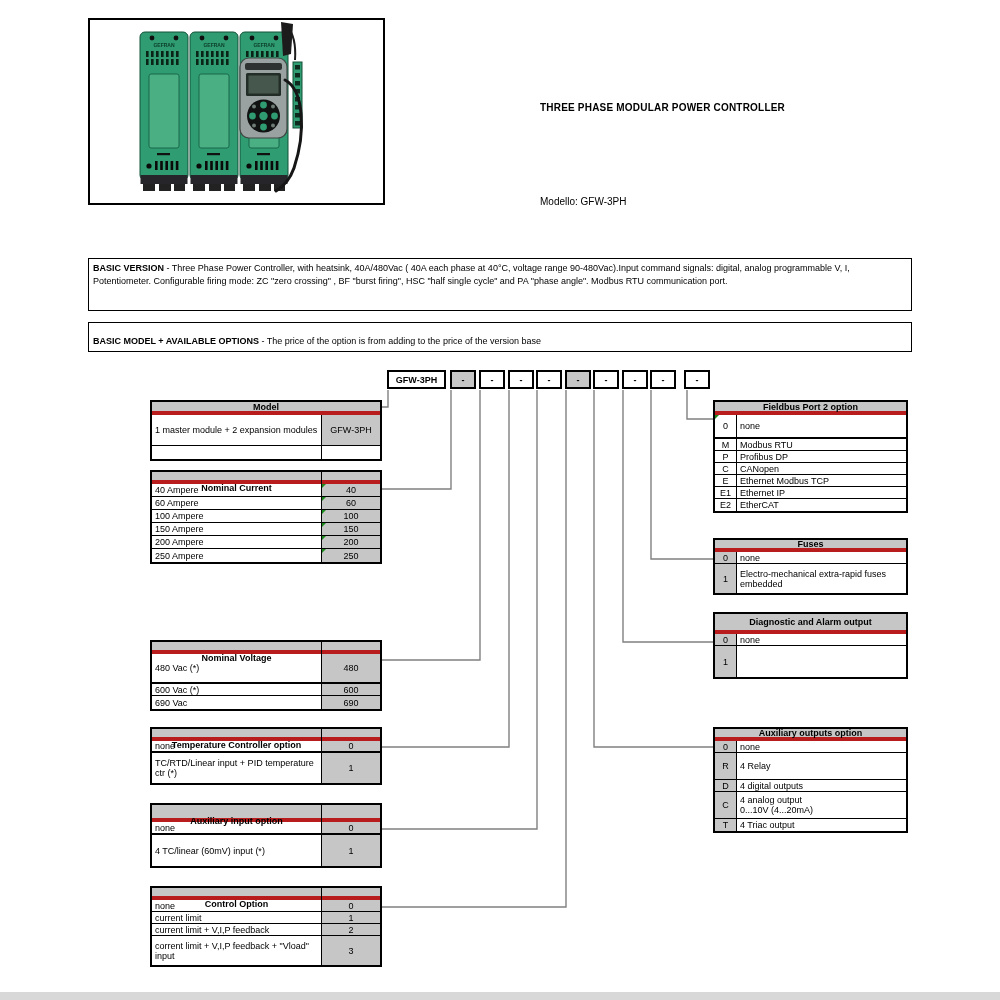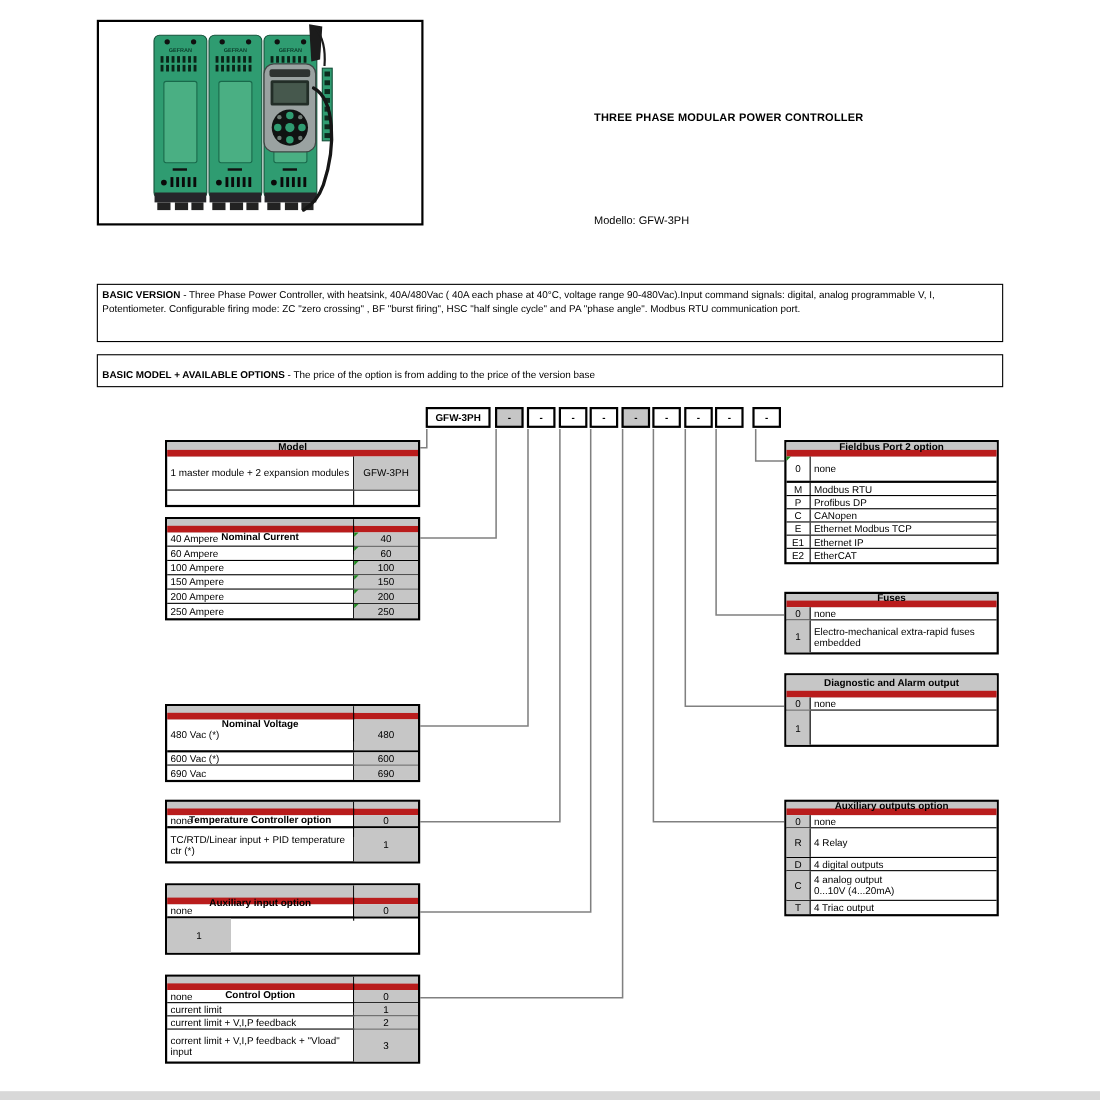--- a/index.html
+++ b/index.html
@@ -27,21 +27,21 @@
   .codebox{position:absolute;top:370px;height:19px;width:26px;border:2px solid #000;background:#fff;
            display:flex;align-items:center;justify-content:center;font-size:9px;font-weight:bold}
   .codebox.gray{background:var(--gray)}
 
   
   .tbl{position:absolute;border:2px solid #000;background:#fff;font-size:9px}
   .lt{left:150px;width:232px}
   .rt{left:713px;width:195px}
   .row{display:flex;border-bottom:1px solid #000;align-items:stretch}
   .row:last-child{border-bottom:none}
-  .row.head{background:var(--gray);font-weight:bold;border-bottom:6px solid #b91c1c}
+  .row.head{background:var(--gray);font-weight:bold;border-bottom:4px solid #b91c1c}
   .row.thick{border-bottom-width:2px}
   .c1,.c2,.full{display:flex;align-items:center}
   .full{width:100%;justify-content:center}
   .lt .c1{width:170px;border-right:1px solid #000;padding:1px 3px;line-height:10px}
   .lt .head .c1{justify-content:center;padding:16px}
   .lt .c2{width:58px;justify-content:center;position:relative}
   .lt .c2.gray, .lt .head .c2{background:var(--gray)}
   .rt .c1{width:22px;border-right:1px solid #000;justify-content:center;position:relative}
   .rt .c2{width:167px;padding:1px 3px;line-height:10px}
   .rt.codegray .c1{background:var(--gray)}
@@ -293,20 +293,21 @@
 <div class="tbl lt" style="top:803px">
   <div class="row head" style="height:17px">
     <div class="c1">Auxiliary input option</div>
     <div class="c2"></div>
   </div>
   <div class="row thick" style="height:13px">
     <div class="c1">none</div>
     <div class="c2 gray">0</div>
   </div>
   <div class="row" style="height:31px">
+    <div class="c1">4 TC/linear (60mV) input (*)</div>
     <div class="c2 gray">1</div>
   </div>
 </div>
 
 <div class="tbl lt" style="top:886px">
   <div class="row head" style="height:12px">
     <div class="c1">Control Option</div>
     <div class="c2"></div>
   </div>
   <div class="row" style="height:12px">

